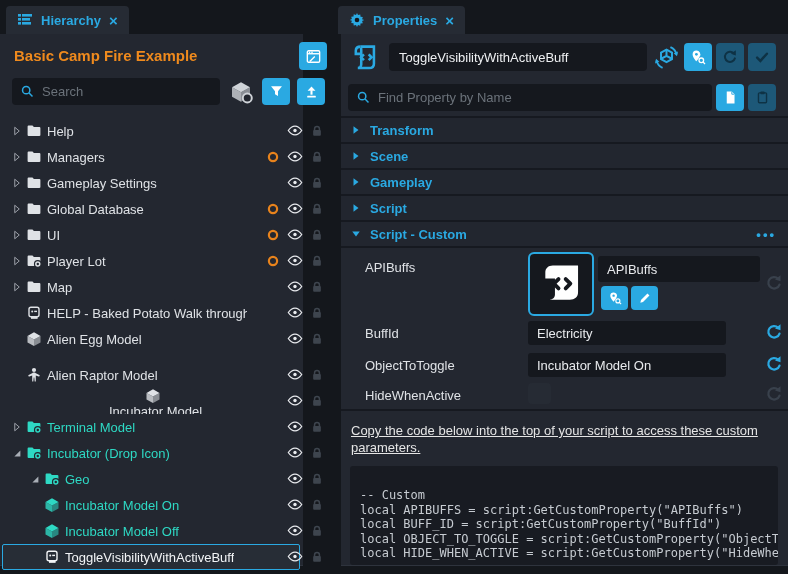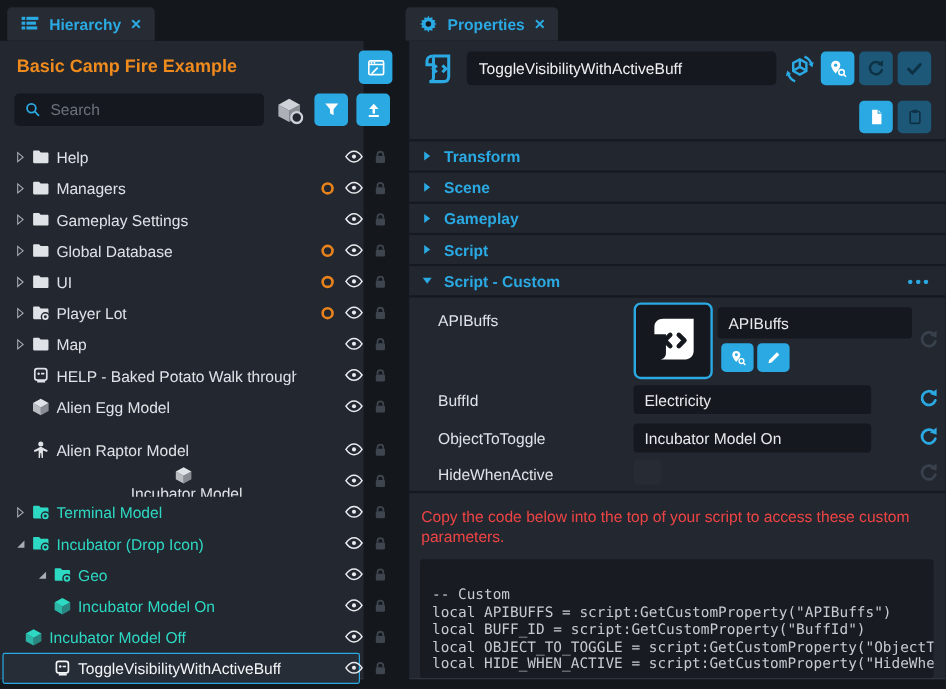--- a/index.html
+++ b/index.html
@@ -114,21 +114,21 @@
   .reset { position:absolute; left:424px; width:20px; height:20px; color:#2aa9e2; }
   .reset.dim { color:#39414c; }
   .checkbox {
     position:absolute; left:187px; top:349px; width:23px; height:21px;
     background:#262b34; border-radius:4px; cursor:pointer;
   }
   .custom-sep { position:absolute; left:0; right:0; top:375px; height:2px; background:#161920; }
 
   .hint {
     position:absolute; left:10px; top:388px; width:436px;
-    color:#ef4444; font-size:13px; line-height:17px;
+    color:#e5e5e5; font-size:13px; line-height:17px;text-decoration:underline;
   }
   .codeblock {
     position:absolute; left:9px; top:432px; width:428px; height:99px;
     background:#181b22; border-radius:3px; padding:22px 12px 0 10px; overflow:hidden;
   }
   .codeblock pre {
     font-family:"DejaVu Sans Mono", monospace; font-size:12px; line-height:14.6px;
     color:#c6cbd1; white-space:pre;
   }
   svg { display:block; }
@@ -620,21 +620,21 @@
             <circle cx="8" cy="7.5" r="1.7" fill="#e9ebee"></circle>
           </svg>
         </span>
         <span class="lock">
           <svg width="14" height="14" viewBox="0 0 16 16">
             <path d="M5.2 7V5.6a2.8 2.8 0 015.6 0V7" fill="none" stroke="#3e454e" stroke-width="1.7"></path>
             <rect x="3.6" y="6.9" width="8.8" height="6.6" rx="1.1" fill="#3e454e"></rect>
           </svg>
         </span>
       </div>
-      <div class="trow teal" style="padding-left: 20px;">
+      <div class="trow teal" style="padding-left: 44px;">
         <span class="ricon">
           <svg width="16" height="16" viewBox="0 0 16 16">
             <g fill="currentColor">
               <polygon points="8,1.3 14.5,4.9 8,8.5 1.5,4.9"></polygon>
               <polygon points="1.5,4.9 8,8.5 8,15 1.5,11.4" opacity=".8"></polygon>
               <polygon points="14.5,4.9 8,8.5 8,15 14.5,11.4" opacity=".55"></polygon>
             </g>
           </svg>
         </span>
         <span class="tlabel">Incubator Model Off</span>
@@ -721,20 +721,31 @@
       </span>
   </div>
   <div class="btn dark check-btn">
     <span class="js-icon">
         <svg width="16" height="16" viewBox="0 0 16 16">
           <path d="M3.1 8.6l3.3 3.3 6.5-7.2" fill="none" stroke="currentColor" stroke-width="2.4" stroke-linecap="round"></path>
         </svg>
       </span>
   </div>
 
+  <div class="searchbox search-prop">
+    <span class="js-icon" style="color:#2aa9e2">
+        <svg width="15" height="15" viewBox="0 0 16 16">
+          <g fill="none" stroke="currentColor" stroke-width="1.6">
+            <circle cx="6.6" cy="6.6" r="3.9"></circle>
+            <path d="M9.7 9.7l3.6 3.6"></path>
+          </g>
+        </svg>
+      </span>
+    <input placeholder="Find Property by Name" style="">
+  </div>
   <div class="btn copy-btn">
     <span class="js-icon">
         <svg width="15" height="15" viewBox="0 0 16 16">
           <path d="M4 1.6h5.4l2.9 2.9v9.9H4z" fill="currentColor"></path>
           <path d="M9.4 1.6v2.9h2.9" fill="none" stroke="#2aa9e2" stroke-width="1"></path>
         </svg>
       </span>
   </div>
   <div class="btn dark paste-btn">
     <span class="js-icon">

